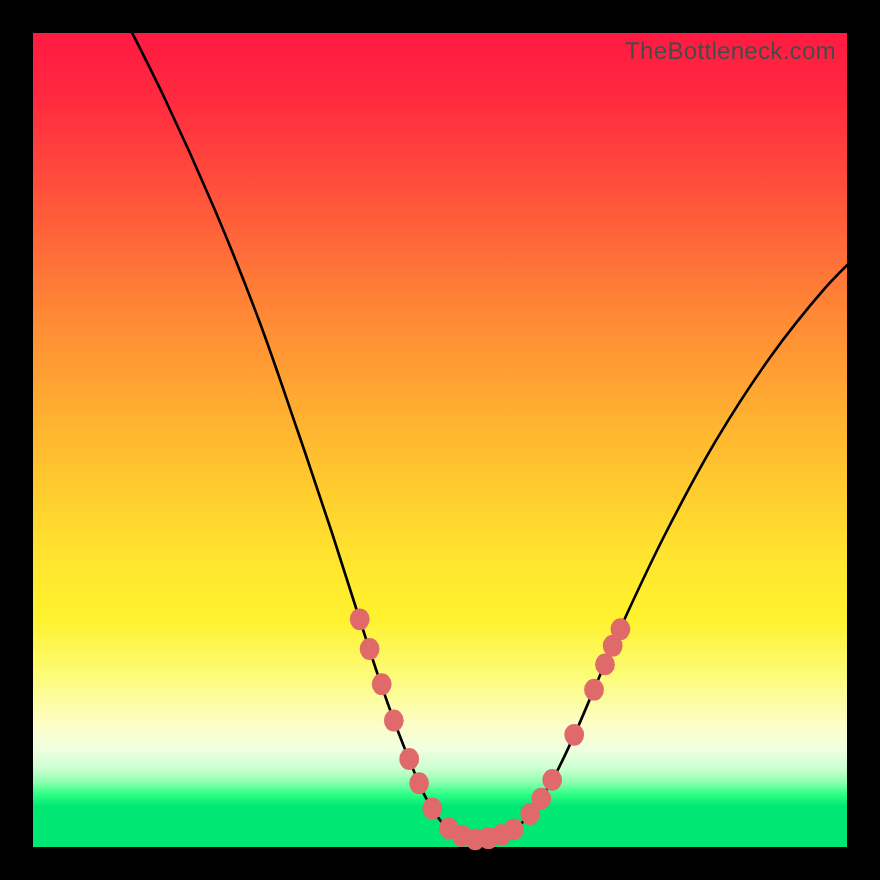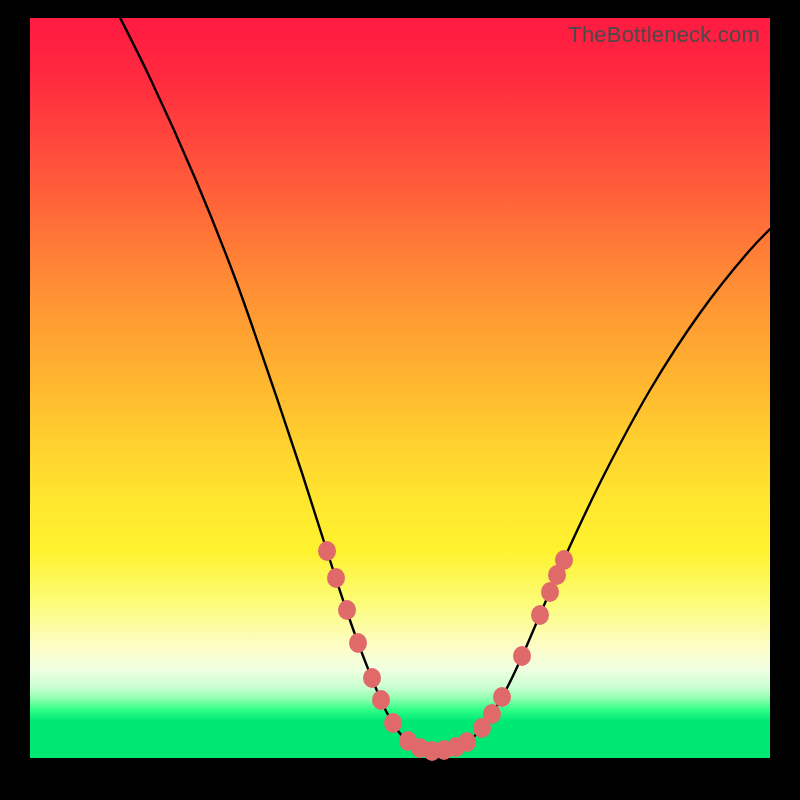--- a/index.html
+++ b/index.html
@@ -15,21 +15,21 @@
     position: absolute;
     left: 0;
     top: 0;
     width: 800px;
     height: 800px;
     background: #000;
   }
   .plot {
     position: absolute;
     left: 30px;
-    top: 18px;
+    top: 30px;
     width: 740px;
     height: 740px;
     background: linear-gradient(to bottom,
       #ff1a42 0%,
       #ff2a3f 8%,
       #ff5a3a 22%,
       #ff8a35 35%,
       #ffb330 48%,
       #ffd22e 58%,
       #ffe82e 66%,

